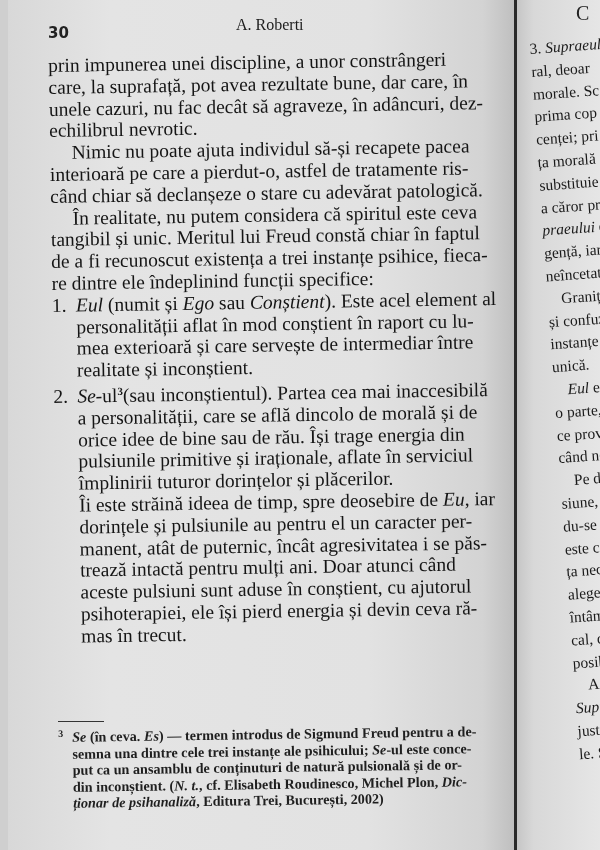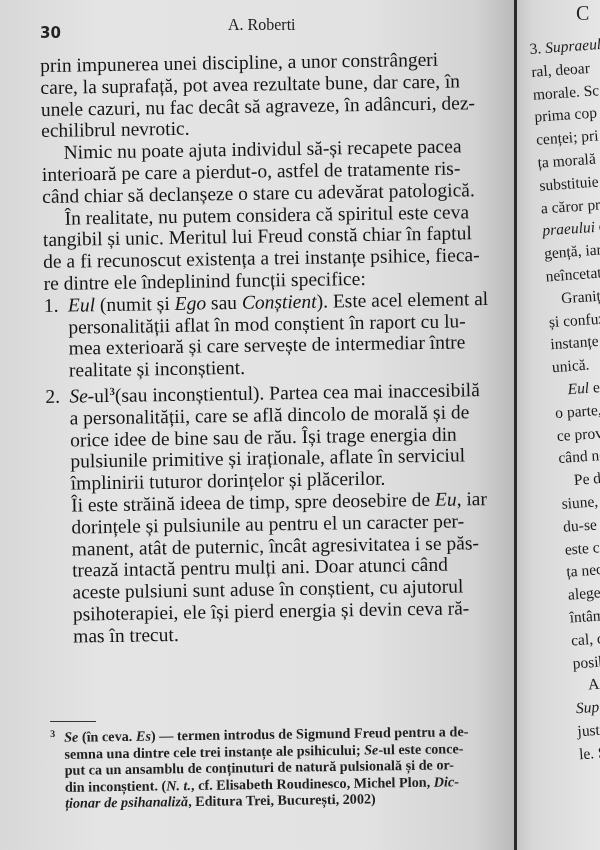--- a/index.html
+++ b/index.html
@@ -3,21 +3,21 @@
 <meta charset="utf-8">
 <style>
   html, body { margin: 0; padding: 0; }
   body {
     width: 600px; height: 850px; overflow: hidden; position: relative;
     background: #cfcfcf;
     font-family: "DejaVu Serif", "Liberation Serif", serif;
     color: #151515;
   }
   .left-page {
-    position: absolute; left: 0; top: 0; width: 516px; height: 850px;
+    position: absolute; left: 8px; top: 0; width: 516px; height: 850px;
     background: linear-gradient(90deg, #d8d8d8 0%, #e4e4e4 20%, #e2e2e2 70%, #d3d3d3 92%, #b9b9b9 100%);
     overflow: hidden;
   }
   .spine {
     position: absolute; left: 514px; top: 0; width: 3px; height: 850px;
     background: #2a2a2a;
   }
   .right-page {
     position: absolute; left: 517px; top: 0; width: 83px; height: 850px;
     background: linear-gradient(90deg, #c6c6c6 0%, #d8d8d8 20%, #e6e6e6 100%);

